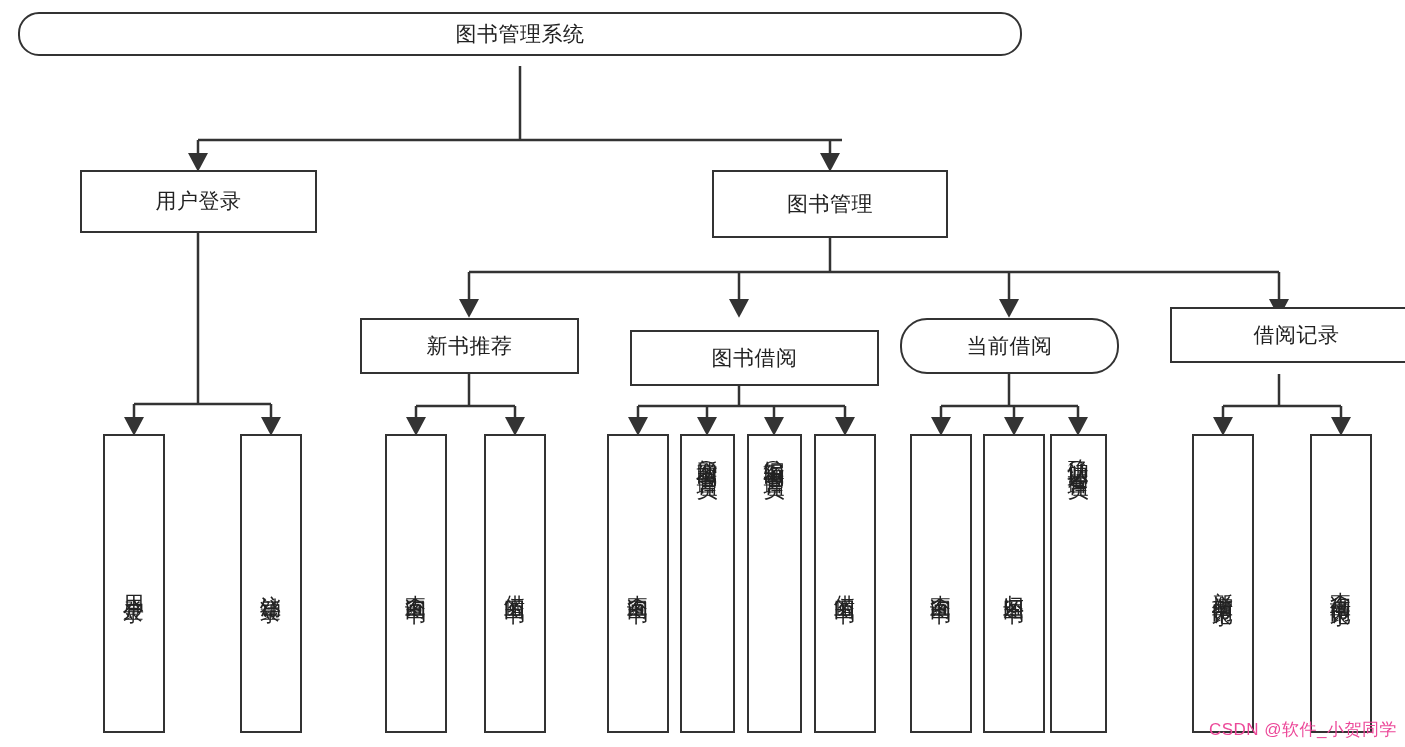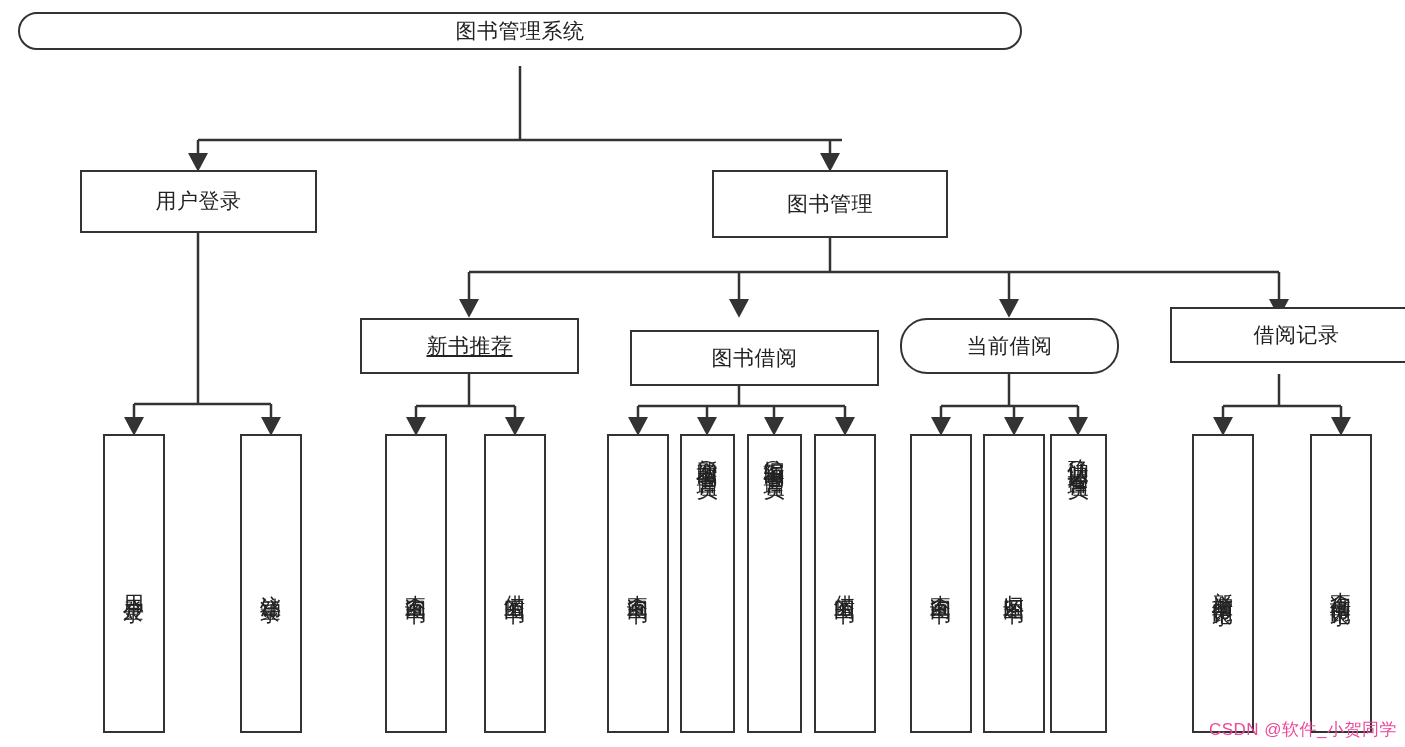--- a/index.html
+++ b/index.html
@@ -114,33 +114,33 @@
       <path d="M1014,406 L1014,420" marker-end="url(#arrow)"></path>
       <path d="M1078,406 L1078,420" marker-end="url(#arrow)"></path>
 
       <path d="M1279,374 L1279,406"></path>
       <path d="M1223,406 L1341,406"></path>
       <path d="M1223,406 L1223,420" marker-end="url(#arrow)"></path>
       <path d="M1341,406 L1341,420" marker-end="url(#arrow)"></path>
     </g>
   </svg>
 
-  <div class="node" style="left: 18px; top: 12px; width: 1004px; height: 38px; border-radius: 21px;">
+  <div class="node" style="left: 18px; top: 12px; width: 1004px; height: 44px; border-radius: 21px;">
     <span class="node-label">图书管理系统</span>
   </div>
 
   <div class="node" style="left: 80px; top: 170px; width: 237px; height: 63px;">
     <span class="node-label">用户登录</span>
   </div>
 
   <div class="node" style="left: 712px; top: 170px; width: 236px; height: 68px;">
     <span class="node-label">图书管理</span>
   </div>
 
-  <div class="node" style="left: 360px; top: 318px; width: 219px; height: 56px; text-decoration: underline;">
+  <div class="node" style="left: 360px; top: 318px; width: 219px; height: 56px;">
     <span class="node-label">新书推荐</span>
   </div>
 
   <div class="node" style="left: 630px; top: 330px; width: 249px; height: 56px;">
     <span class="node-label">图书借阅</span>
   </div>
 
   <div class="node" style="left: 900px; top: 318px; width: 219px; height: 56px; border-radius: 27px;">
     <span class="node-label">当前借阅</span>
   </div>

